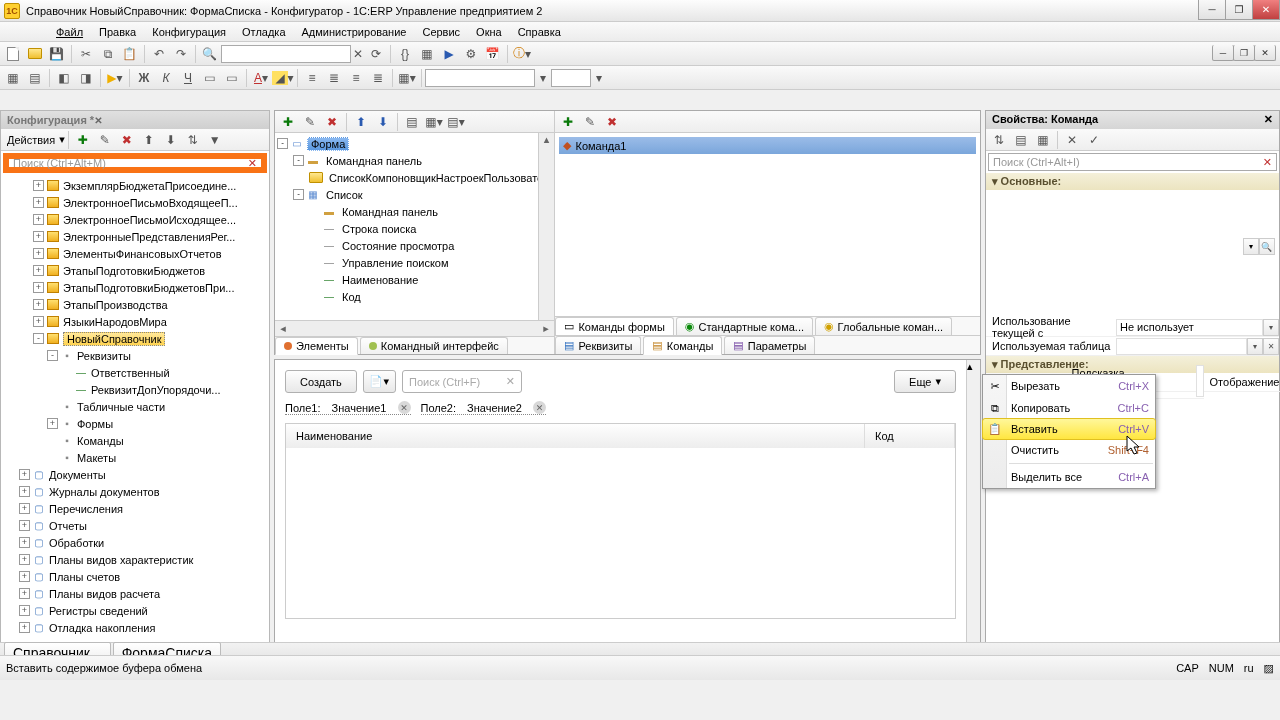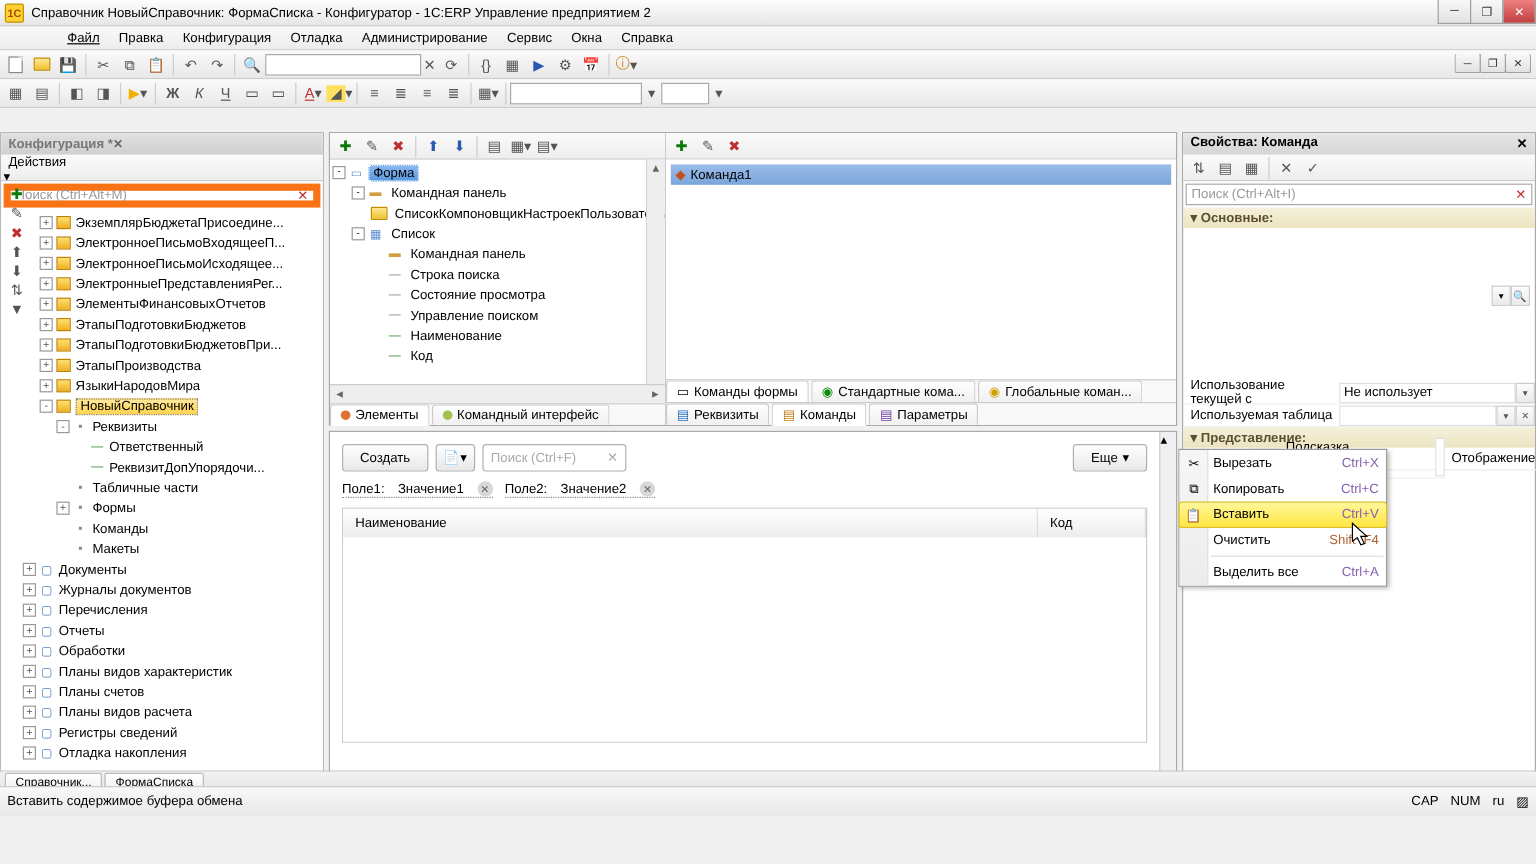--- a/index.html
+++ b/index.html
@@ -22,21 +22,21 @@
 .mdi-sub-close{position:absolute; right:4px; top:45px; display:flex;}
 .mdi-sub-close .winbtn{width:22px;height:16px;font-size:9px;border-radius:2px;}
 
 .workspace { position: absolute; top: 110px; left: 0; right: 0; bottom: 40px; display: flex; }
 .panel { background: #fff; border: 1px solid #b8b8b8; position: relative; }
 
 
 .conf-panel { width: 270px; display:flex; flex-direction:column; margin-right:4px;}
 .conf-title { height: 18px; background: linear-gradient(#e0e0e0,#cfcfcf); font-weight:bold; color:#777; font-size:11px; padding:2px 6px; display:flex; align-items:center; }
 .conf-title .x{font-size:10px;color:#666;}
-.conf-tb{height:22px;background:linear-gradient(#fafafa,#eee);border-bottom:1px solid #ccc;display:flex;padding:0 2px;flex-direction:column;}
+.conf-tb{height:22px;background:linear-gradient(#fafafa,#eee);border-bottom:1px solid #ccc;display:flex;align-items:center;padding:0 2px;}
 .conf-search{height:20px;border:6px solid #f97316;margin:2px;padding:0 4px;color:#999;background:#fff;display:flex;align-items:center;justify-content:space-between;}
 .tree { flex:1; overflow:hidden; background:#fff; font-size:11px; padding:2px 0;}
 .trow{display:flex;align-items:center;height:17px;white-space:nowrap;padding-left:4px;}
 .trow .exp{width:11px;height:11px;border:1px solid #999;line-height:8px;text-align:center;font-size:9px;margin-right:2px;background:#fff;color:#555;}
 .trow .noexp{width:13px;}
 .ticon{width:14px;height:14px;margin-right:3px;display:flex;align-items:center;justify-content:center;font-size:10px;}
 .tbook{background:linear-gradient(#ffe070,#f0b020);border:1px solid #c08000;width:12px;height:11px;}
 .tsel{background:linear-gradient(#ffe89a,#ffd350);border:1px dotted #888;}
 
 
@@ -90,21 +90,21 @@
 .ctxmenu{position:absolute;left:-4px;top:184px;width:174px;background:#fff;border:1px solid #999;box-shadow:2px 2px 4px rgba(0,0,0,.3);z-index:100;}
 .ctxmenu .iconcol{position:absolute;left:0;top:0;bottom:0;width:24px;background:linear-gradient(#f6f6f6,#ececec);border-right:1px solid #ddd;}
 .ctxitem{display:flex;align-items:center;height:22px;position:relative;padding-left:28px;padding-right:6px;justify-content:space-between;}
 .ctxitem.hover{background:linear-gradient(#fff79a,#ffe640);border:1px solid #e0c020;border-radius:3px;margin:-1px;}
 .ctxitem .sc{color:#8860b0;}
 .ctxitem .cicon{position:absolute;left:4px;width:16px;height:16px;display:flex;align-items:center;justify-content:center;font-size:11px;}
 .cursor{position:absolute;z-index:200;pointer-events:none;}
 
 
 .tabstrip{position:absolute;bottom:18px;left:0;right:0;height:20px;background:linear-gradient(#f2f2f2,#e4e4e4);border-top:1px solid #ccc;display:flex;align-items:center;padding:0 4px;gap:2px;}
-.tabstrip .stab{padding:2px 8px;border:1px solid #bbb;background:linear-gradient(#fff,#eee);font-size:10px;border-radius:2px;}
+.tabstrip .stab{padding:2px 8px;border:1px solid #bbb;background:linear-gradient(#fff,#eee);font-size:14px;border-radius:2px;}
 .statusbar{position:absolute;bottom:0;left:0;right:0;height:18px;background:linear-gradient(#f8f8f8,#e8e8e8);border-top:1px solid #ccc;display:flex;align-items:center;padding:12px 6px;justify-content:space-between;font-size:11px;}
 .statusbar .right{display:flex;gap:10px;}
 .green{color:#0a7a0a;}
 .red{color:#c03030;}
 .blue{color:#2a5ab0;}
 .orange{color:#d08010;}
 </style>
 </head>
 <body>
 

